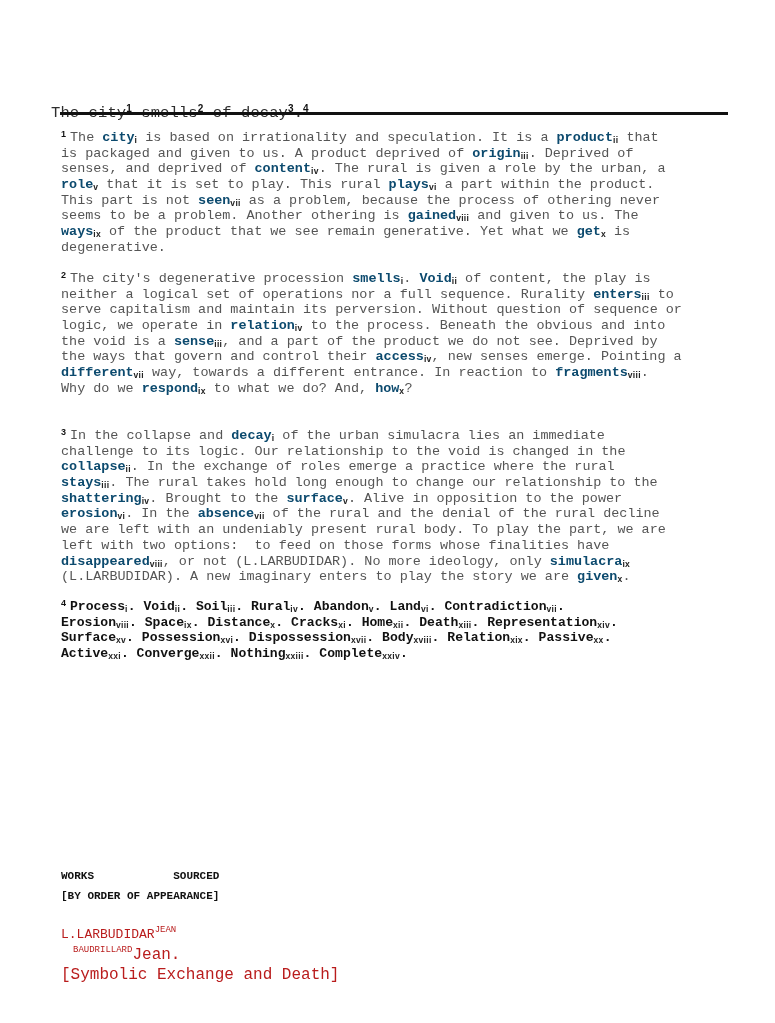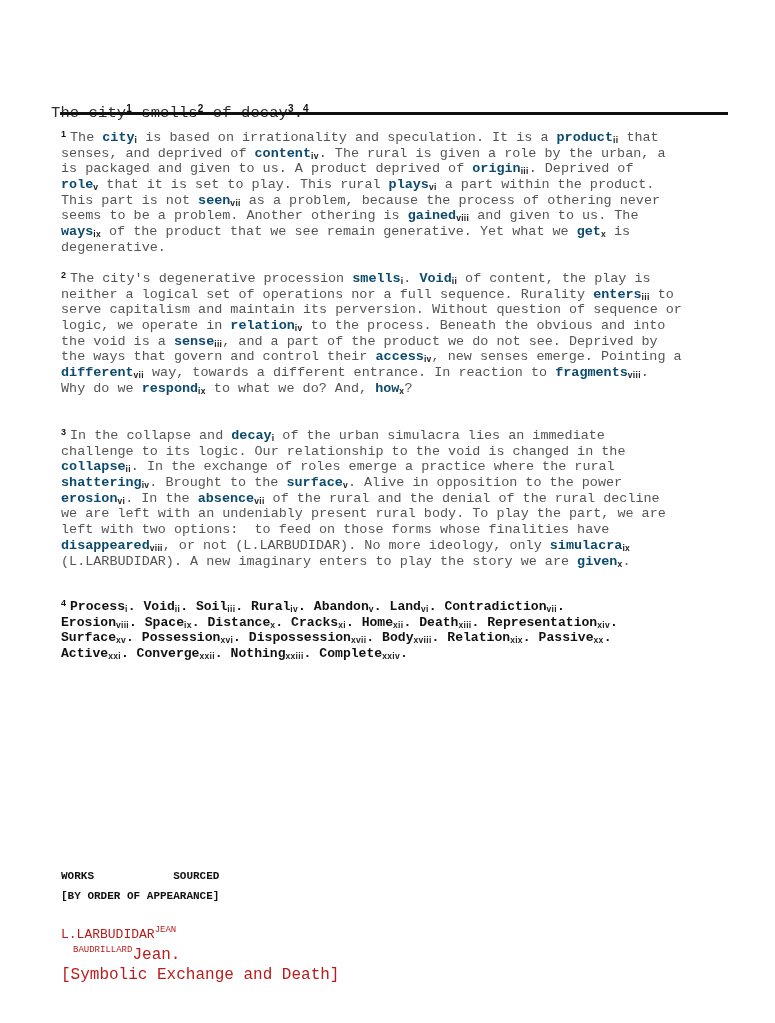--- a/index.html
+++ b/index.html
@@ -28,42 +28,43 @@
 </style>
 </head>
 <body>
 
 <div class="title"><span>The city</span><sup>1</sup><span> smells</span><sup>2</sup><span> of decay</span><sup>3</sup><span>.</span><sup>4</sup></div>
 
 <div class="rule"></div>
 
 <div class="para p1">
     <span class="line"><span class="fn">1</span><span>The </span><b>city</b><sub>i</sub><span> is based on irrationality and speculation. It is a </span><b>product</b><sub>ii</sub><span> that</span></span>
+    <span class="line"><span>is packaged and given to us. A product deprived of </span><b>origin</b><sub>iii</sub><span>. Deprived of</span></span>
     <span class="line"><span>senses, and deprived of </span><b>content</b><sub>iv</sub><span>. The rural is given a role by the urban, a</span></span>
-    <span class="line"><span>is packaged and given to us. A product deprived of </span><b>origin</b><sub>iii</sub><span>. Deprived of</span></span>
     <span class="line"><b>role</b><sub>v</sub><span> that it is set to play. This rural </span><b>plays</b><sub>vi</sub><span> a part within the product.</span></span>
     <span class="line"><span>This part is not </span><b>seen</b><sub>vii</sub><span> as a problem, because the process of othering never</span></span>
     <span class="line"><span>seems to be a problem. Another othering is </span><b>gained</b><sub>viii</sub><span> and given to us. The</span></span>
     <span class="line"><b>ways</b><sub>ix</sub><span> of the product that we see remain generative. Yet what we </span><b>get</b><sub>x</sub><span> is</span></span>
     <span class="line"><span>degenerative.</span></span>
   </div>
 <div class="para p2">
     <span class="line"><span class="fn">2</span><span>The city's degenerative procession </span><b>smells</b><sub>i</sub><span>. </span><b>Void</b><sub>ii</sub><span> of content, the play is</span></span>
     <span class="line"><span>neither a logical set of operations nor a full sequence. Rurality </span><b>enters</b><sub>iii</sub><span> to</span></span>
     <span class="line"><span>serve capitalism and maintain its perversion. Without question of sequence or</span></span>
     <span class="line"><span>logic, we operate in </span><b>relation</b><sub>iv</sub><span> to the process. Beneath the obvious and into</span></span>
     <span class="line"><span>the void is a </span><b>sense</b><sub>iii</sub><span>, and a part of the product we do not see. Deprived by</span></span>
     <span class="line"><span>the ways that govern and control their </span><b>access</b><sub>iv</sub><span>, new senses emerge. Pointing a</span></span>
     <span class="line"><b>different</b><sub>vii</sub><span> way, towards a different entrance. In reaction to </span><b>fragments</b><sub>viii</sub><span>.</span></span>
     <span class="line"><span>Why do we </span><b>respond</b><sub>ix</sub><span> to what we do? And, </span><b>how</b><sub>x</sub><span>?</span></span>
   </div>
 <div class="para p3">
     <span class="line"><span class="fn">3</span><span>In the collapse and </span><b>decay</b><sub>i</sub><span> of the urban simulacra lies an immediate</span></span>
     <span class="line"><span>challenge to its logic. Our relationship to the void is changed in the</span></span>
     <span class="line"><b>collapse</b><sub>ii</sub><span>. In the exchange of roles emerge a practice where the rural</span></span>
+    <span class="line"><b>stays</b><sub>iii</sub><span>. The rural takes hold long enough to change our relationship to the</span></span>
     <span class="line"><b>shattering</b><sub>iv</sub><span>. Brought to the </span><b>surface</b><sub>v</sub><span>. Alive in opposition to the power</span></span>
     <span class="line"><b>erosion</b><sub>vi</sub><span>. In the </span><b>absence</b><sub>vii</sub><span> of the rural and the denial of the rural decline</span></span>
     <span class="line"><span>we are left with an undeniably present rural body. To play the part, we are</span></span>
     <span class="line"><span>left with two options:  to feed on those forms whose finalities have</span></span>
     <span class="line"><b>disappeared</b><sub>viii</sub><span>, or not (L.LARBUDIDAR). No more ideology, only </span><b>simulacra</b><sub>ix</sub></span>
     <span class="line"><span>(L.LARBUDIDAR). A new imaginary enters to play the story we are </span><b>given</b><sub>x</sub><span>.</span></span>
   </div>
 <div class="para p4">
     <span class="line"><span class="fn">4</span><span>Process</span><sub>i</sub><span>. Void</span><sub>ii</sub><span>. Soil</span><sub>iii</sub><span>. Rural</span><sub>iv</sub><span>. Abandon</span><sub>v</sub><span>. Land</span><sub>vi</sub><span>. Contradiction</span><sub>vii</sub><span>.</span></span>
     <span class="line"><span>Erosion</span><sub>viii</sub><span>. Space</span><sub>ix</sub><span>. Distance</span><sub>x</sub><span>. Cracks</span><sub>xi</sub><span>. Home</span><sub>xii</sub><span>. Death</span><sub>xiii</sub><span>. Representation</span><sub>xiv</sub><span>.</span></span>

